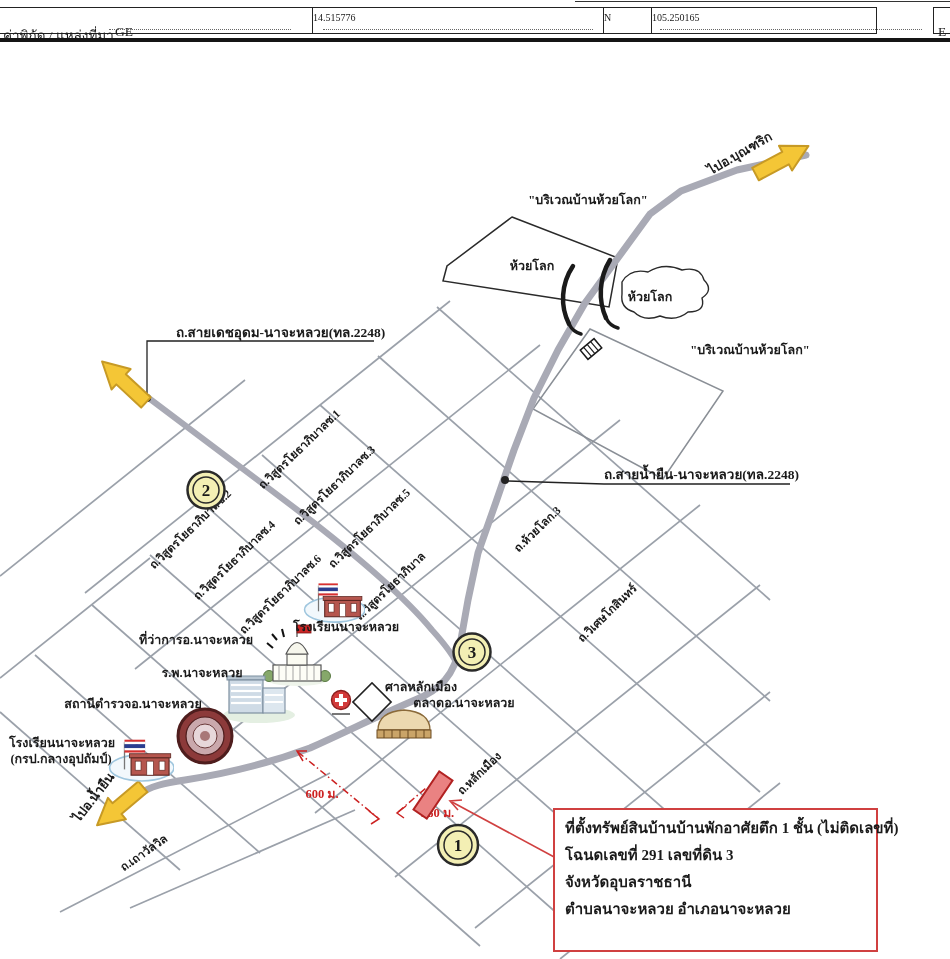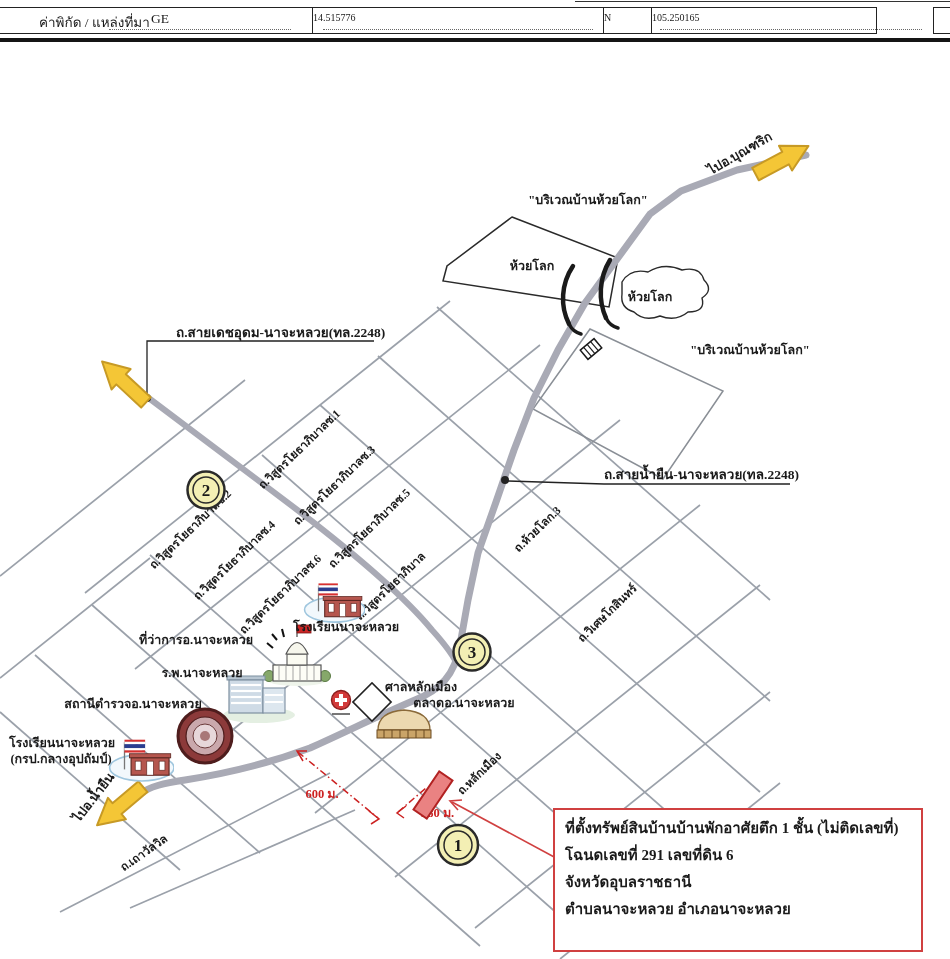--- a/index.html
+++ b/index.html
@@ -1,36 +1,36 @@
 <!DOCTYPE html>
 <html><head>
 <meta charset="utf-8">
 <style>
   html,body{margin:0;padding:0;background:#fff;}
   body{width:950px;height:959px;position:relative;font-family:"Liberation Serif",serif;color:#1a1a1a;overflow:hidden;}
   
   .hdr-cell{position:absolute;top:7px;height:27px;border:1.5px solid #222;background:#fff;box-sizing:border-box;font-size:13.5px;}
-  .hdr-text{position:absolute;top:3px;white-space:nowrap;margin-left:36px;}
+  .hdr-text{position:absolute;top:16px;white-space:nowrap;}
   .hdr-center{position:absolute;top:4px;left:0;right:0;text-align:left;font-size:10px;}
   .dotted{position:absolute;bottom:3px;border-bottom:1.5px dotted #666;height:0;}
   .toprule{position:absolute;top:1px;left:575px;width:375px;border-top:1.5px solid #333;height:0;}
   .thickrule{position:absolute;top:38px;left:0;width:950px;height:3.5px;background:#151515;}
   
   #map{position:absolute;left:0;top:0;z-index:1;}
   svg text{font-family:"Liberation Serif",serif;font-weight:bold;fill:#1a1a1a;}
   .st{font-size:11.5px;}
   .lm{font-size:12.5px;}
   .area{font-size:12.5px;}
   .hw{font-size:13.5px;}
   .dest{font-size:13px;}
   .meas{font-size:12.5px;fill:#cc2222;}
   .mark{font-size:17px;}
   .wat{font-size:12.5px;}
   
-  #infobox{position:absolute;left:553px;top:808px;width:370px;height:144px;border:2px solid #d04040;background:#fff;box-sizing:border-box;z-index:5;padding:5px 0 0 10px;}
+  #infobox{position:absolute;left:553px;top:808px;width:325px;height:144px;border:2px solid #d04040;background:#fff;box-sizing:border-box;z-index:5;padding:5px 0 0 10px;}
   #infobox div{font-size:15px;font-weight:bold;line-height:27px;white-space:nowrap;}
 </style>
 </head>
 <body>
 
 <div class="toprule"></div>
 <div class="hdr-cell" style="left:-2px;width:315px;">
   <span class="hdr-text" style="left:4px;">ค่าพิกัด / แหล่งที่มา</span>
   <span class="hdr-text" style="left:116px;">GE</span>
   <span class="dotted" style="left:110px;width:182px;"></span>
@@ -244,16 +244,16 @@
   </g>
   <g>
     <circle cx="458" cy="845" r="20" fill="#f3efb4" stroke="#2a2a2a" stroke-width="2.5"></circle>
     <circle cx="458" cy="845" r="14" fill="none" stroke="#2a2a2a" stroke-width="1.5"></circle>
     <text x="458" y="851" class="mark" text-anchor="middle">1</text>
   </g>
 </svg>
 
 <div id="infobox">
   <div>ที่ตั้งทรัพย์สินบ้านบ้านพักอาศัยตึก 1 ชั้น (ไม่ติดเลขที่)</div>
-  <div>โฉนดเลขที่ 291 เลขที่ดิน 6</div>
+  <div>โฉนดเลขที่ 291 เลขที่ดิน 3</div>
   <div>จังหวัดอุบลราชธานี</div>
   <div>ตำบลนาจะหลวย  อำเภอนาจะหลวย</div>
 </div>
 
 </body></html>

